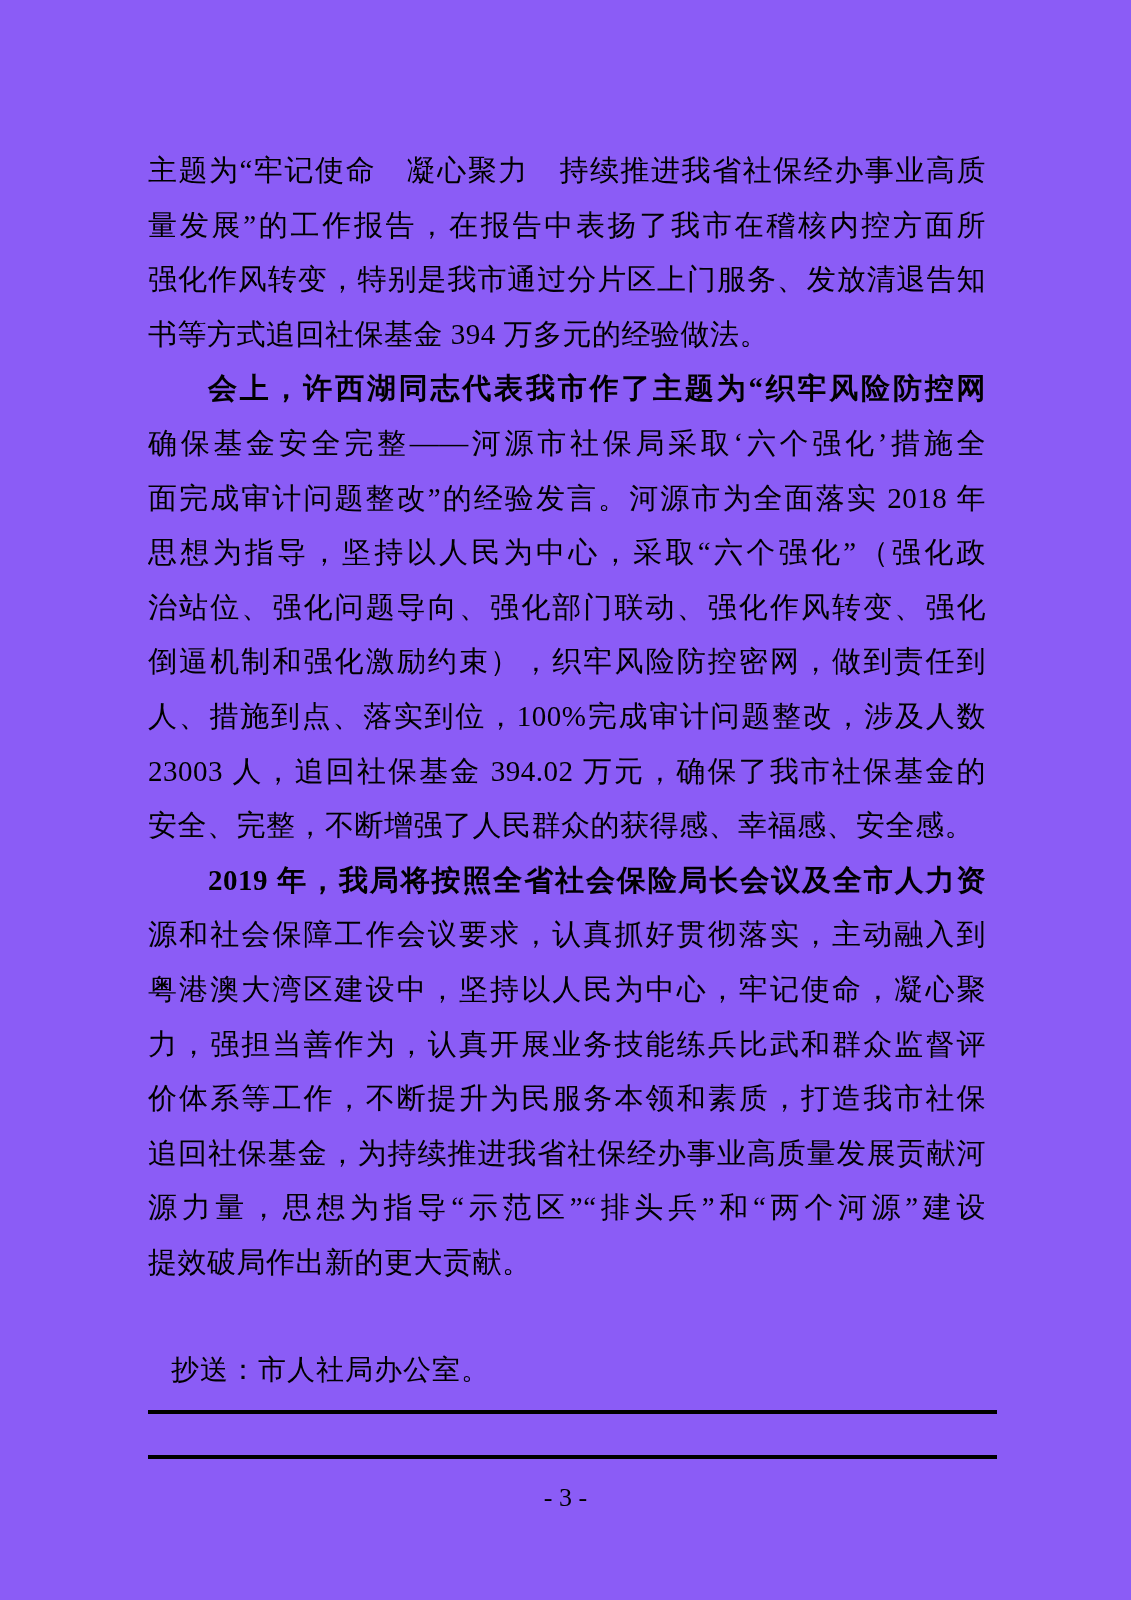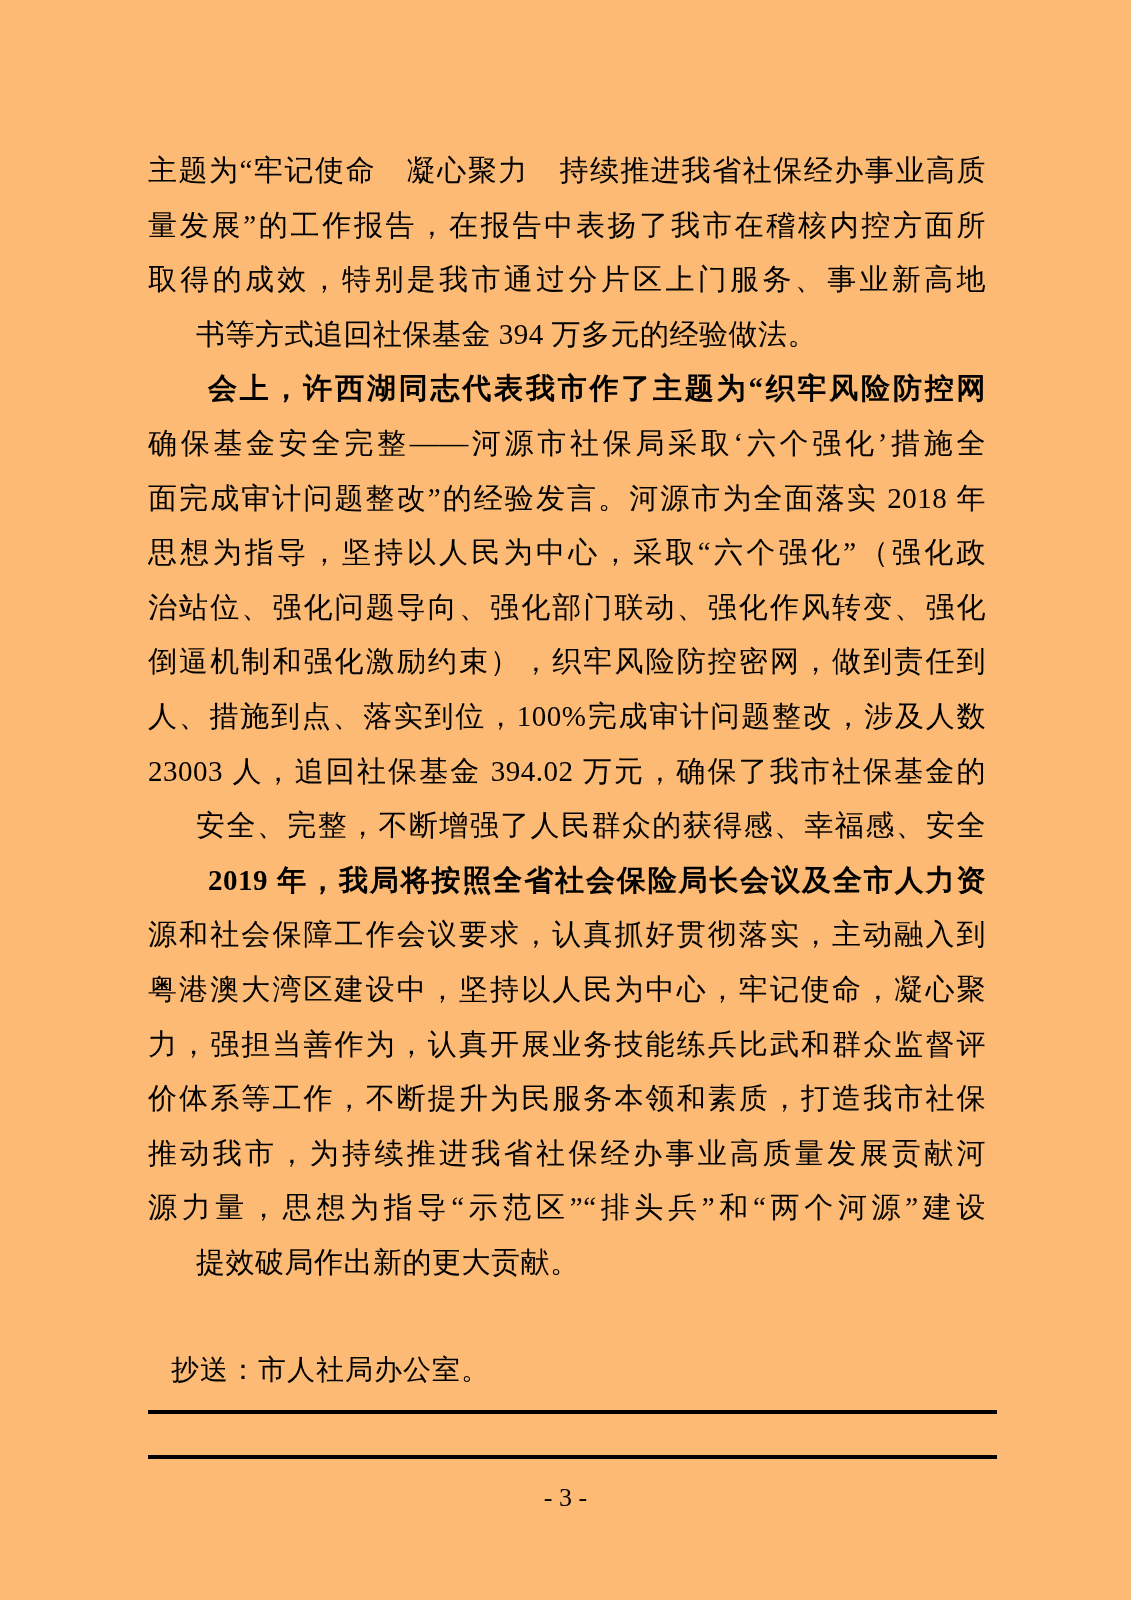--- a/index.html
+++ b/index.html
@@ -5,21 +5,21 @@
   html, body {
     margin: 0;
     padding: 0;
     background: #e8e8e8;
   }
   .page {
     position: relative;
     width: 1131px;
     height: 1600px;
     margin: 0 auto;
-    background: #fdba74;
+    background: #8b5cf6;
     color: #000000;
     font-family: "Liberation Serif", "DejaVu Serif", serif;
     overflow: hidden;
   }
   .doc-body {
     position: absolute;
     left: 148px;
     top: 143px;
     width: 838px;
   }
@@ -29,21 +29,20 @@
     height: 54.6px;
     overflow: hidden;
     letter-spacing: 0.5px;
     text-align: justify;
     text-align-last: justify;
     text-justify: inter-character;
     white-space: normal;
   }
   .line.para-last {
     text-align-last: left;
-    margin-left: 48px;
   }
   .line.indent {
     text-indent: 60px;
     font-weight: bold;
   }
   .footer-rule {
     position: absolute;
     left: 148px;
     width: 849px;
     height: 4px;
@@ -71,37 +70,37 @@
   }
 </style>
 </head>
 <body>
 
 <div class="page">
 
   <div class="doc-body" id="doc-body">
       <div class="line">主题为“牢记使命　凝心聚力　持续推进我省社保经办事业高质</div>
       <div class="line">量发展”的工作报告，在报告中表扬了我市在稽核内控方面所</div>
-      <div class="line">取得的成效，特别是我市通过分片区上门服务、事业新高地</div>
+      <div class="line">强化作风转变，特别是我市通过分片区上门服务、发放清退告知</div>
       <div class="line para-last">书等方式追回社保基金 394 万多元的经验做法。</div>
       <div class="line indent">会上，许西湖同志代表我市作了主题为“织牢风险防控网</div>
       <div class="line">确保基金安全完整——河源市社保局采取‘六个强化’措施全</div>
       <div class="line">面完成审计问题整改”的经验发言。河源市为全面落实 2018 年</div>
       <div class="line">思想为指导，坚持以人民为中心，采取“六个强化”（强化政</div>
       <div class="line">治站位、强化问题导向、强化部门联动、强化作风转变、强化</div>
       <div class="line">倒逼机制和强化激励约束），织牢风险防控密网，做到责任到</div>
       <div class="line">人、措施到点、落实到位，100%完成审计问题整改，涉及人数</div>
       <div class="line">23003 人，追回社保基金 394.02 万元，确保了我市社保基金的</div>
       <div class="line para-last">安全、完整，不断增强了人民群众的获得感、幸福感、安全感。</div>
       <div class="line indent">2019 年，我局将按照全省社会保险局长会议及全市人力资</div>
       <div class="line">源和社会保障工作会议要求，认真抓好贯彻落实，主动融入到</div>
       <div class="line">粤港澳大湾区建设中，坚持以人民为中心，牢记使命，凝心聚</div>
       <div class="line">力，强担当善作为，认真开展业务技能练兵比武和群众监督评</div>
       <div class="line">价体系等工作，不断提升为民服务本领和素质，打造我市社保</div>
-      <div class="line">推动我市，为持续推进我省社保经办事业高质量发展贡献河</div>
+      <div class="line">追回社保基金，为持续推进我省社保经办事业高质量发展贡献河</div>
       <div class="line">源力量，思想为指导“示范区”“排头兵”和“两个河源”建设</div>
       <div class="line para-last">提效破局作出新的更大贡献。</div>
     </div>
 
   <div class="footer-rule top"></div>
 
   <div class="cc-note">抄送：市人社局办公室。</div>
 
   <div class="footer-rule bottom"></div>
 

